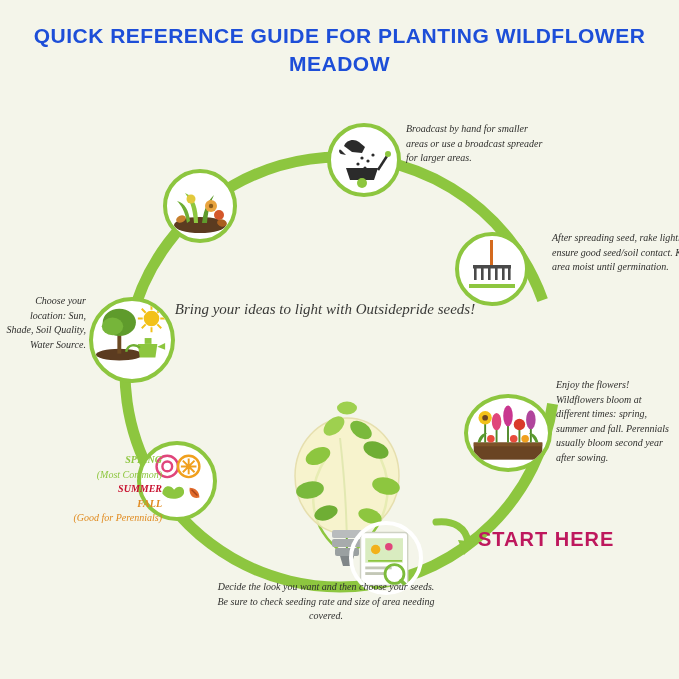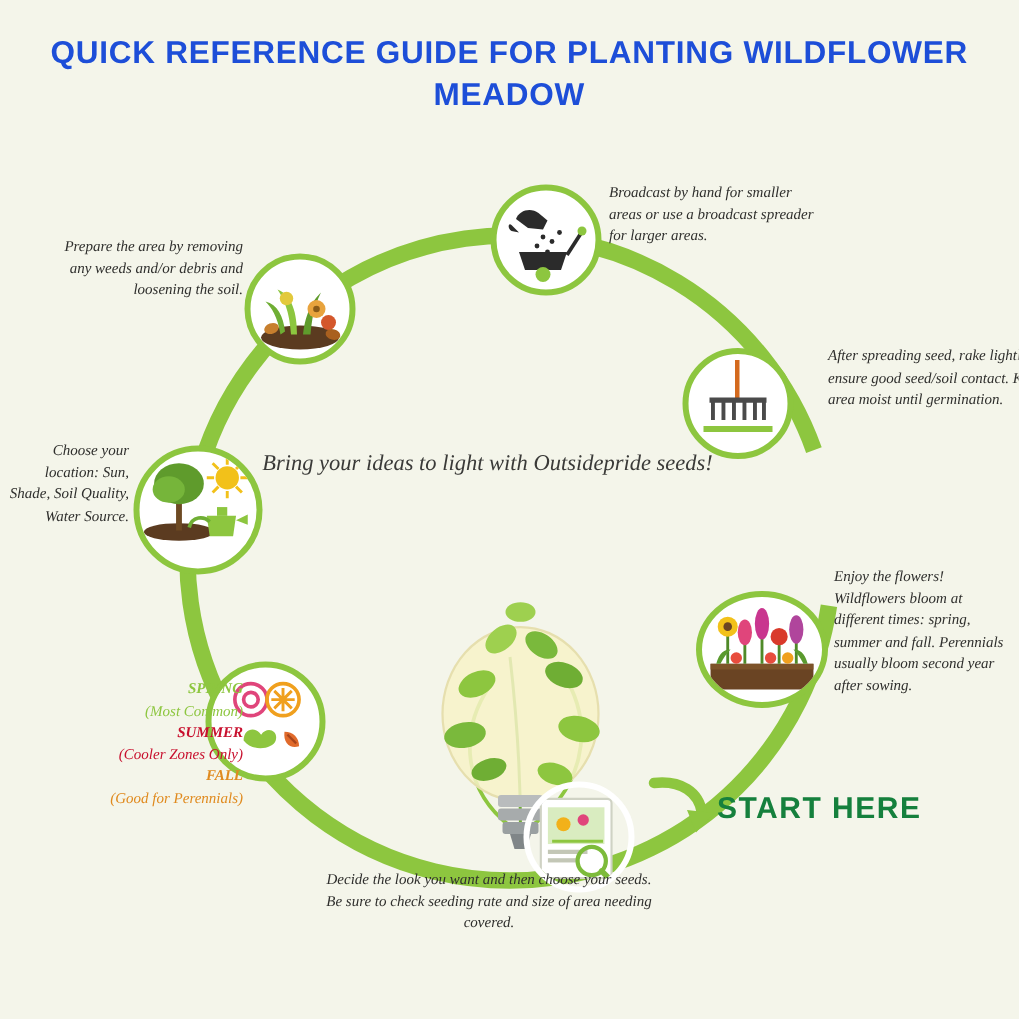--- a/index.html
+++ b/index.html
@@ -73,21 +73,21 @@
   .spring .s-sub { color:#8dc63f;text-align:right; }
   .summer .s-name { color:#c8102e; }
   .summer .s-sub { color:#c8102e; }
   .fall .s-name { color:#e08a1e; }
   .fall .s-sub { color:#e08a1e; }
 
   
   .start {
     position:absolute;
     left:478px; top:528px;
-    color:#15803d;
+    color:#be185d;
     font-weight:bold;
     font-size:20px;
     letter-spacing:1px;
   }
   .start-arrow { position:absolute; left:432px; top:518px; }
 </style>
 </head>
 <body>
 
 <div class="stage">
@@ -130,21 +130,20 @@
       <path d="M27 50 C26 34 22 26 18 20 C28 24 31 36 31 50 Z" fill="#8dc63f"></path>
       <path d="M35 50 C37 34 42 27 47 22 C42 32 41 40 40 50 Z" fill="#5f9b2c"></path>
       <circle cx="44" cy="33" r="6" fill="#e8a33d"></circle>
       <circle cx="44" cy="33" r="2.2" fill="#8a5a18"></circle>
       <circle cx="52" cy="42" r="5" fill="#d4572b"></circle>
       <circle cx="24" cy="26" r="4.5" fill="#e2c93c"></circle>
       <ellipse cx="14" cy="46" rx="5" ry="3.5" fill="#c77f2e" transform="rotate(-20 14 46)"></ellipse>
       <ellipse cx="55" cy="50" rx="5" ry="3.5" fill="#a9601f" transform="rotate(15 55 50)"></ellipse>
     </svg>
   </div>
-  <div class="cap r" style="left:42px; top:158px; width:120px;">Prepare the area by removing any weeds and/or debris and loosening the soil.</div>
 
   <div class="node" style="left:327px; top:123px;">
     <svg width="64" height="64" viewBox="0 0 64 64">
       <path d="M12 18 C14 12 22 10 27 14 L33 19 L30 25 L20 24 Z" fill="#2b2b2b"></path>
       <path d="M9 22 C7 20 6 24 9 26 L14 27 Z" fill="#2b2b2b"></path>
       <circle cx="30" cy="30" r="1.6" fill="#2b2b2b"></circle>
       <circle cx="36" cy="33" r="1.6" fill="#2b2b2b"></circle>
       <circle cx="26" cy="36" r="1.6" fill="#2b2b2b"></circle>
       <circle cx="33" cy="40" r="1.6" fill="#2b2b2b"></circle>
       <circle cx="41" cy="27" r="1.6" fill="#2b2b2b"></circle>
@@ -222,21 +221,20 @@
     </svg>
   </div>
   <div class="cap r" style="left:10px; top:447px; width:152px;">
     <div class="season">
       <div class="spring">
         <div class="s-name">SPRING</div>
         <div class="s-sub">(Most Common)</div>
       </div>
       <div class="summer">
         <div class="s-name">SUMMER</div>
-        <div class="s-sub">(Cooler Zones Only)</div>
       </div>
       <div class="fall">
         <div class="s-name">FALL</div>
         <div class="s-sub">(Good for Perennials)</div>
       </div>
     </div>
   </div>
 
   <div class="node" style="left:89px; top:297px; width:86px; height:86px;">
     <svg width="80" height="80" viewBox="0 0 80 80">

